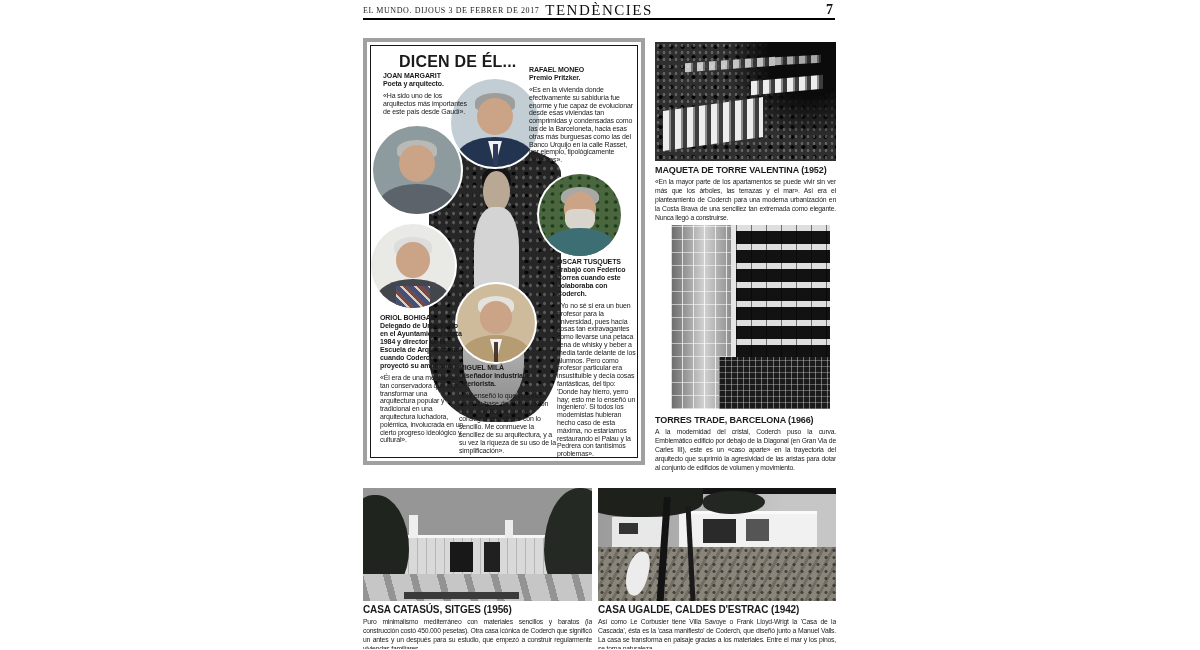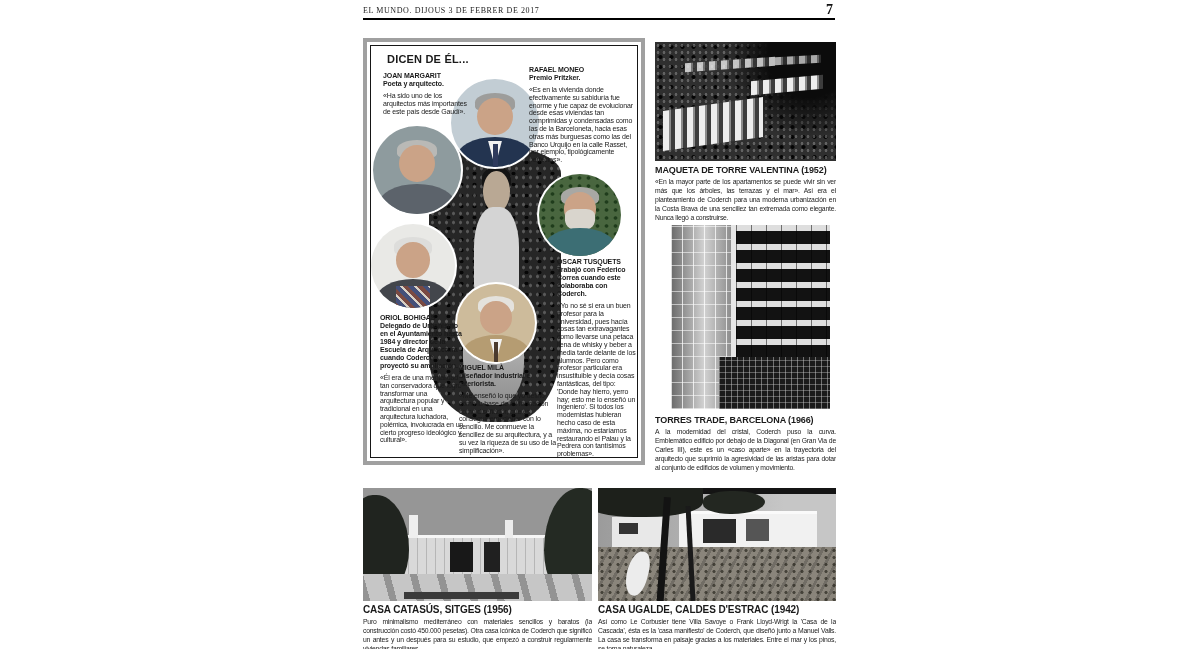--- a/index.html
+++ b/index.html
@@ -12,21 +12,21 @@
   .hdr-left{left:363px;top:6px;font-size:8px;letter-spacing:.6px;color:#222;}
   .hdr-center{left:363px;width:472px;top:2px;text-align:center;font-size:15px;letter-spacing:1.5px;color:#111;}
   .hdr-page{left:363px;width:470px;top:2px;text-align:right;font-size:14px;font-weight:bold;color:#111;}
   .hdr-rule{left:363px;top:18px;width:472px;height:0;border-top:2px solid #000;}
 
   
   .dicen-outer{left:363px;top:38px;width:282px;height:427px;box-sizing:border-box;
                border:4px solid #a0a0a0;background:#fff;}
   .dicen-inner{position:absolute;left:3px;top:3px;right:3px;bottom:3px;
                border:1px solid #161616;background:#fff;overflow:hidden;}
-  .dicen-title{position:absolute;left:16px;top:7px;font-size:11px;font-weight:bold;letter-spacing:.2px;z-index:6;text-align:center;}
+  .dicen-title{position:absolute;left:28px;top:7px;font-size:16px;font-weight:bold;letter-spacing:.2px;z-index:6;text-align:center;}
   .entry{position:absolute;z-index:6;}
   .entry .nm{font-weight:bold;font-size:7px;line-height:8px;letter-spacing:-.1px;}
   .entry .qt{margin-top:4px;font-size:7px;line-height:7.8px;letter-spacing:-.15px;}
 
   
   .coderch{position:absolute;left:58px;top:100px;width:132px;height:276px;z-index:2;
     background-color:#262626;
     background-image:
       radial-gradient(rgba(130,130,130,.55) 1px, transparent 1.8px),
       radial-gradient(rgba(0,0,0,.85) 1.5px, transparent 2.5px);
@@ -128,20 +128,21 @@
     border-radius:50% 40% 45% 50%;transform:rotate(14deg);}
 
   figure{margin:0;}
 </style>
 </head>
 <body>
 
 <div class="page">
 
   <div class="abs serif hdr-left">EL MUNDO. DIJOUS 3 DE FEBRER DE 2017</div>
+  <div class="abs serif hdr-center">TENDÈNCIES</div>
   <div class="abs serif hdr-page">7</div>
   <div class="abs hdr-rule"></div>
 
   <section class="abs dicen-outer">
     <div class="dicen-inner">
       <div class="dicen-title">DICEN DE ÉL...</div>
 
       <div class="coderch">
         <div class="hairc"></div>
         <div class="hd"></div>

